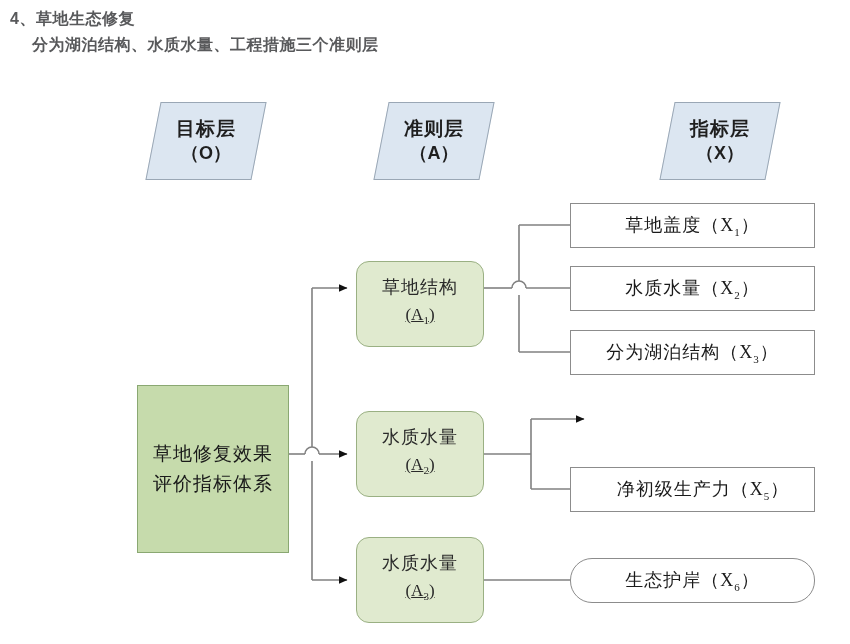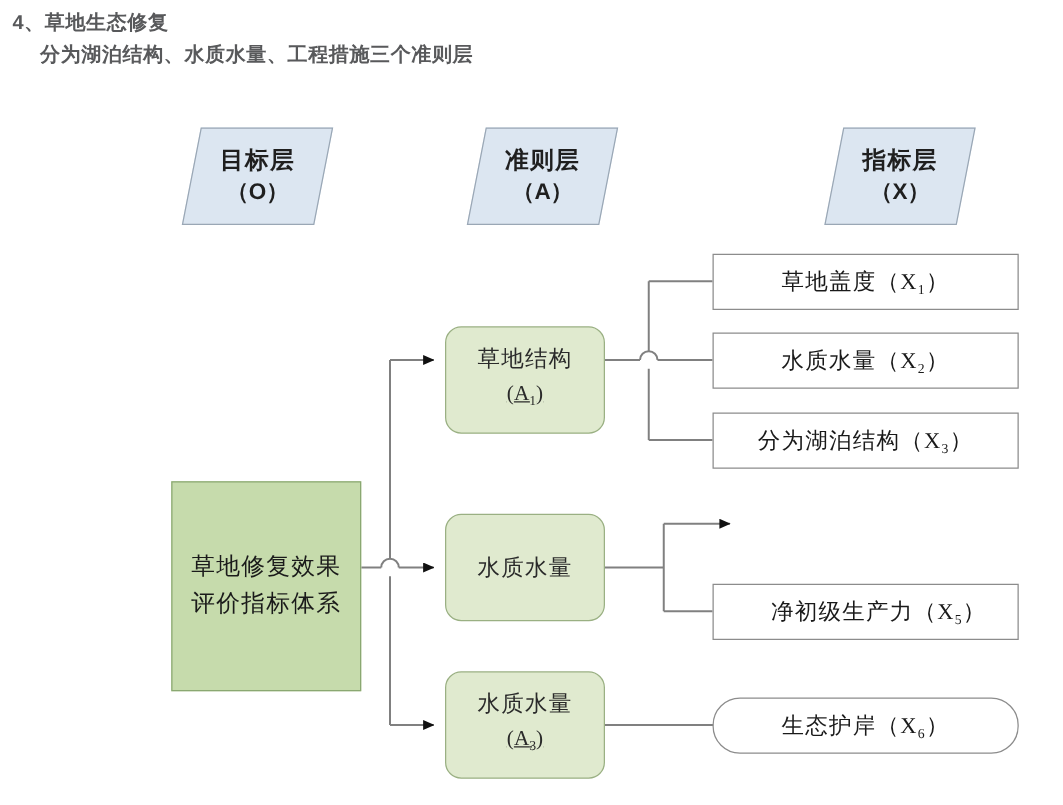--- a/index.html
+++ b/index.html
@@ -242,20 +242,21 @@
   <div class="criterion-box" style="left:356px; top:245px;margin-top:16px;">
     <div class="criterion-text">
       <span>草地结构</span>
       <span class="criterion-code">(<span>A</span><sub>1</sub>)</span>
     </div>
   </div>
 
   <div class="criterion-box" style="left:356px; top:411px;">
     <div class="criterion-text">
       <span>水质水量</span>
+      <span class="criterion-code">(<span>A</span><sub>2</sub>)</span>
     </div>
   </div>
 
   <div class="criterion-box" style="left:356px; top:537px;">
     <div class="criterion-text">
       <span>水质水量</span>
       <span class="criterion-code">(<span>A</span><sub>3</sub>)</span>
     </div>
   </div>
 

